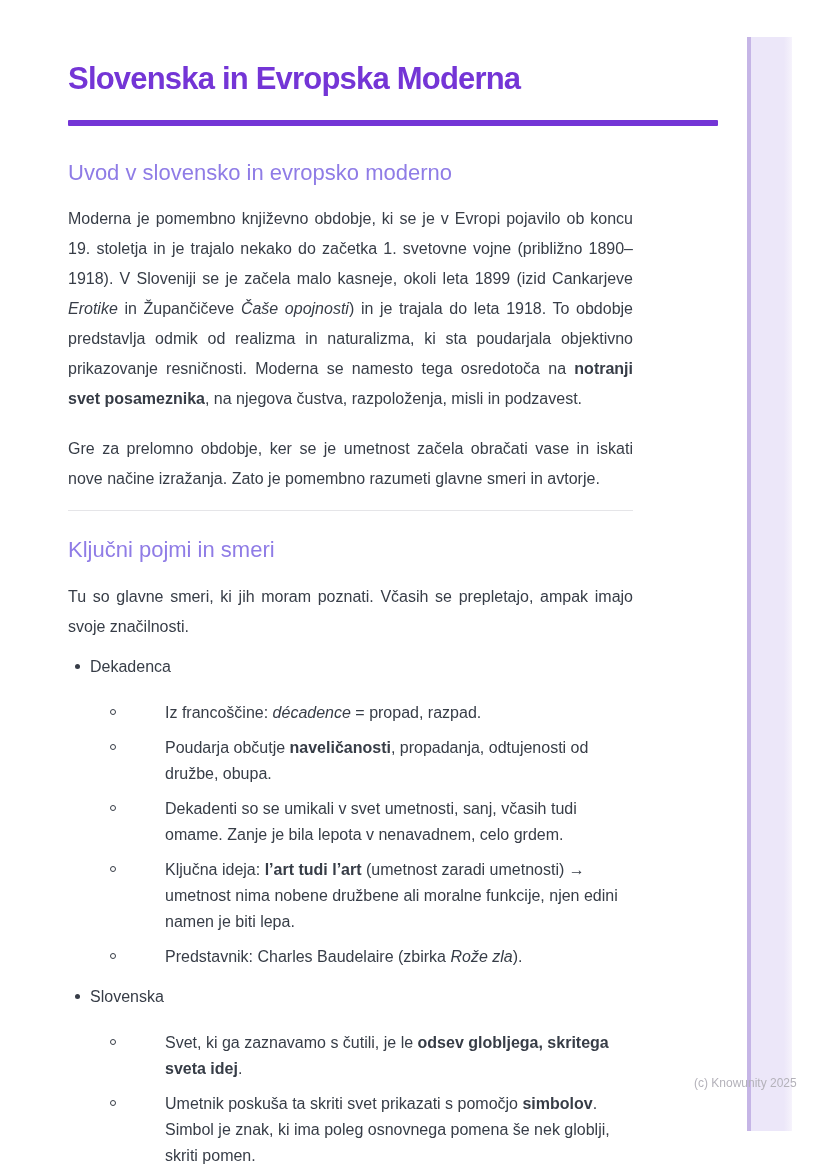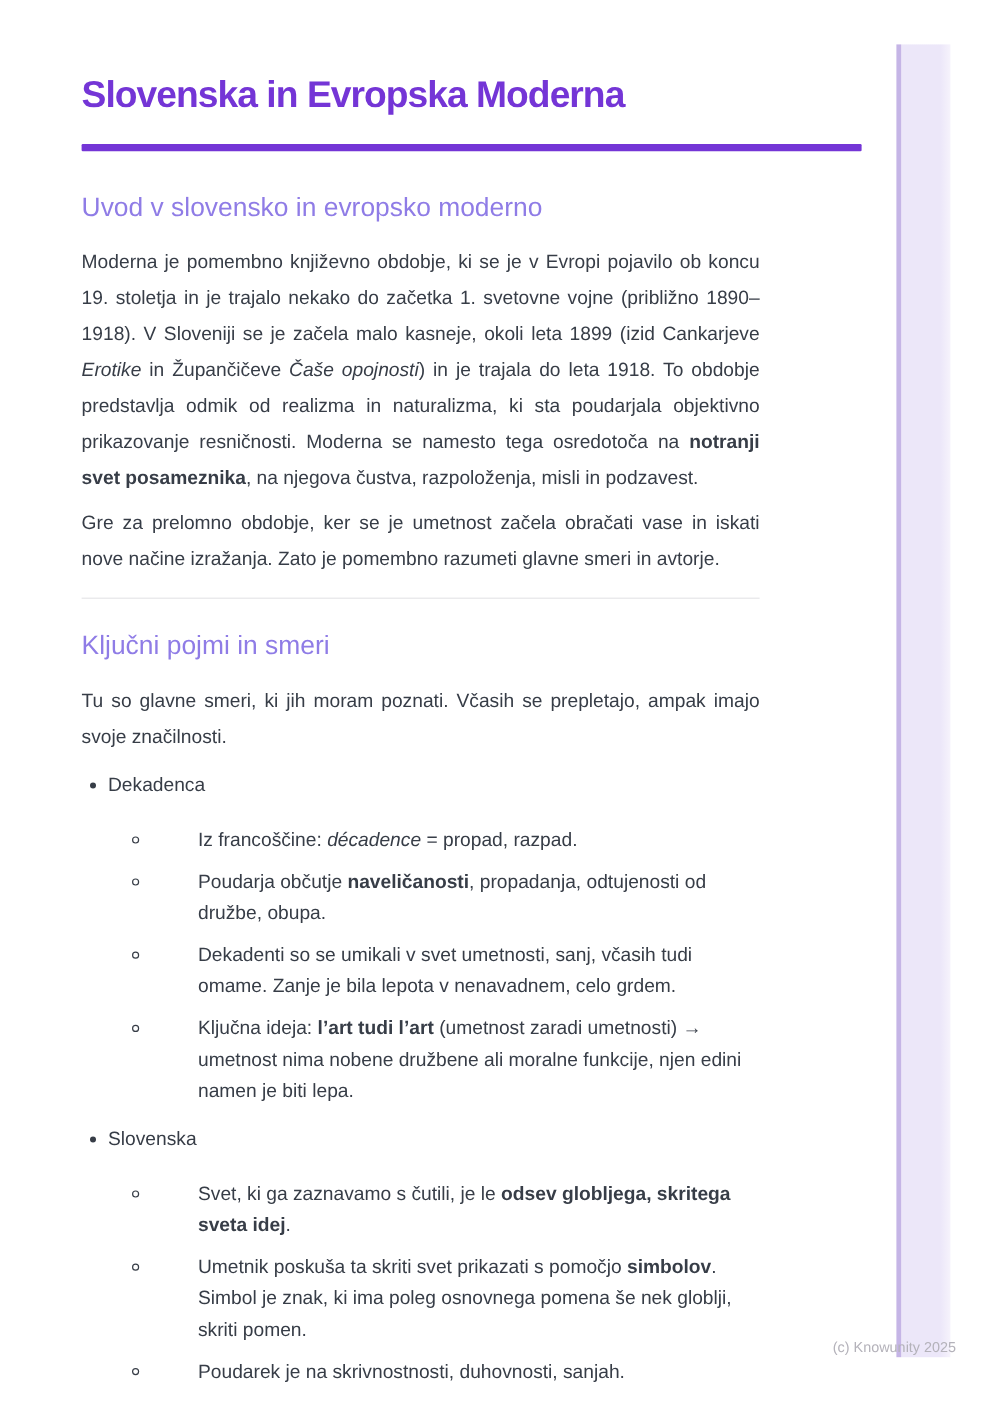--- a/index.html
+++ b/index.html
@@ -15,21 +15,21 @@
     position:absolute;
     left:747px; top:37px;
     width:45px; height:1094px;
     box-sizing:border-box;
     border-left:4px solid var(--strip-border,#c5b5e6);
     background:linear-gradient(to right, var(--strip-fill,#ece7f9) 0%, var(--strip-fill,#ece7f9) 80%, #f6f3fc 100%);
     z-index:1;
   }
   .watermark {
     position:absolute;
-    left:694px; top:1116px;
+    left:694px; top:1076px;
     font-size:12px;
     color:var(--watermark-gray,#b4b2ba);
     z-index:3;
     white-space:nowrap;
   }
   .content {
     position:absolute;
     left:68px; top:0;
     width:565px;
     z-index:2;
@@ -55,21 +55,21 @@
     color:var(--heading-purple,#8f7ce6);
   }
   h2.first { margin-top:34px; }
   h2.later { margin-top:26px; }
   .body-p {
     margin:18px 0 0;
     font-size:16px; line-height:30px;
     text-align:justify;
     color:var(--body-text,#373d47);
   }
-  .body-p + .body-p { margin-top:8px; }
+  .body-p + .body-p { margin-top:20px; }
   hr.section-divider {
     border:0; border-top:1px solid var(--divider,#e5e5e8);
     margin:16px 0 0; width:565px;
   }
   .concepts { margin-top:12px; }
   .l1-item { margin-top:2px; }
   .l1-row { display:flex; align-items:flex-start; line-height:26px; }
   .l1-marker { position:relative; width:22px; flex:none; height:26px; }
   .l1-marker::before {
     content:""; position:absolute; left:7px; top:10px;
@@ -135,20 +135,24 @@
                 <div class="l2-text"><span>Poudarja občutje </span><span class="run-b">naveličanosti</span><span>, propadanja, odtujenosti od družbe, obupa.</span></div>
               </div>
               <div class="l2-item">
                 <span class="l2-marker"></span>
                 <div class="l2-text"><span>Dekadenti so se umikali v svet umetnosti, sanj, včasih tudi omame. Zanje je bila lepota v nenavadnem, celo grdem.</span></div>
               </div>
               <div class="l2-item">
                 <span class="l2-marker"></span>
                 <div class="l2-text"><span>Ključna ideja: </span><span class="run-b">l’art tudi l’art</span><span> (umetnost zaradi umetnosti) → umetnost nima nobene družbene ali moralne funkcije, njen edini namen je biti lepa.</span></div>
               </div>
+              <div class="l2-item">
+                <span class="l2-marker"></span>
+                <div class="l2-text"><span>Predstavnik: Charles Baudelaire (zbirka </span><span class="run-i">Rože zla</span><span>).</span></div>
+              </div>
             </div>
           </div>
           <div class="l1-item">
             <div class="l1-row">
               <span class="l1-marker"></span>
               <span class="l1-label">Slovenska</span>
             </div>
             <div class="l2-list">
               <div class="l2-item">
                 <span class="l2-marker"></span>

